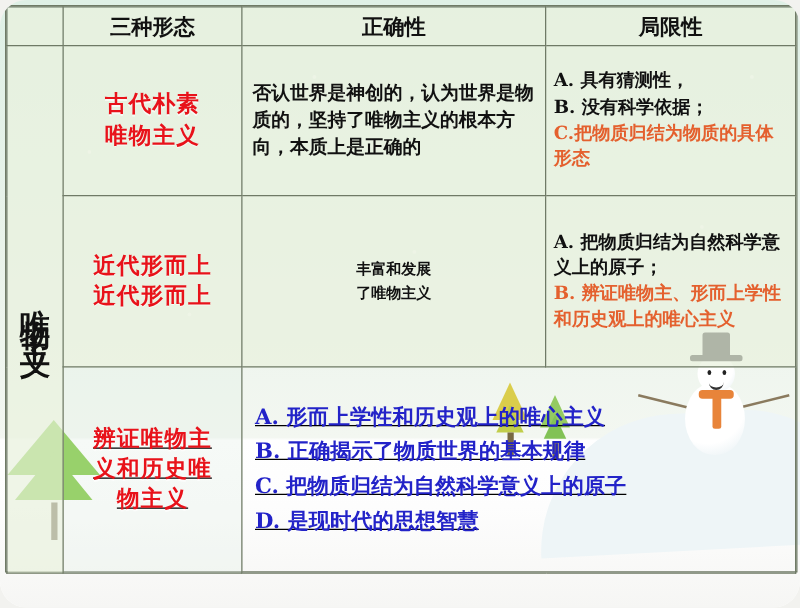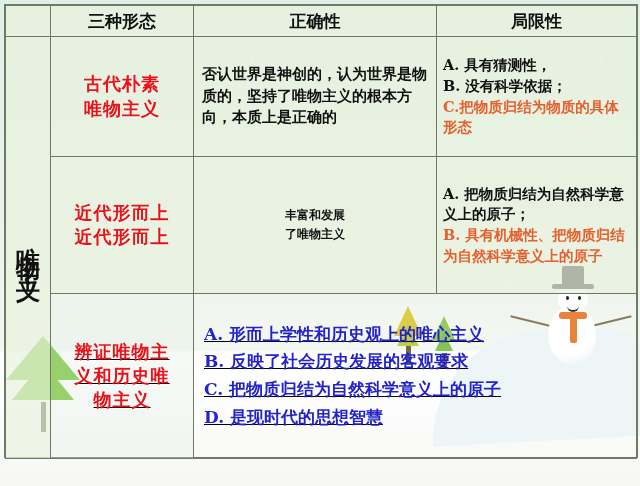--- a/index.html
+++ b/index.html
@@ -6,20 +6,21 @@
   body{
     width:640px;height:486px;overflow:hidden;
     background:#f2f2ef;
     font-family:"DejaVu Sans","Liberation Sans",sans-serif;
   }
   .slide{
     position:relative;width:640px;height:486px;
     background:
       linear-gradient(#dff0e6 0%, #e9f3ea 40%, #f3f7f1 72%, #ffffff 72.5%, #ffffff 100%);
     overflow:hidden;
+    border-radius:21px;
   }
   
   .snowfield{
     position:absolute;left:0;right:0;top:352px;height:134px;
     background:linear-gradient(#ffffff 0%, #fdfdfd 40%, #f6f6f4 100%);
   }
   .hill{
     position:absolute;left:430px;top:330px;width:260px;height:110px;
     background:#eef5f7;border-radius:140px 120px 0 0;
     transform:rotate(-3deg);
@@ -187,33 +188,33 @@
       <td class="form-cell">
         <div>近代形而上</div>
         <div>近代形而上</div>
       </td>
       <td class="body-cell center">
         <div>丰富和发展</div>
         <div>了唯物主义</div>
       </td>
       <td class="lim-cell">
         <div class="lim-line red" style="color:#111;white-space:normal;">A. 把物质归结为自然科学意义上的原子；</div>
-        <div class="lim-line red">B. 具有机械性、把物质归结为自然科学意义上的原子</div>
+        <div class="lim-line red">B. 辨证唯物主、形而上学性和历史观上的唯心主义</div>
       </td>
     </tr>
 
     <tr class="row3">
       <td class="form-cell clear">
         <div>辨证唯物主</div>
         <div>义和历史唯</div>
         <div>物主义</div>
       </td>
       <td colspan="2" class="merged-cell">
         <div>A. 形而上学性和历史观上的唯心主义</div>
-        <div>B. 反映了社会历史发展的客观要求</div>
+        <div>B. 正确揭示了物质世界的基本规律</div>
         <div>C. 把物质归结为自然科学意义上的原子</div>
         <div>D. 是现时代的思想智慧</div>
       </td>
     </tr>
   </tbody>
       </table>
   </div>
 </div>
 
 </body></html>

